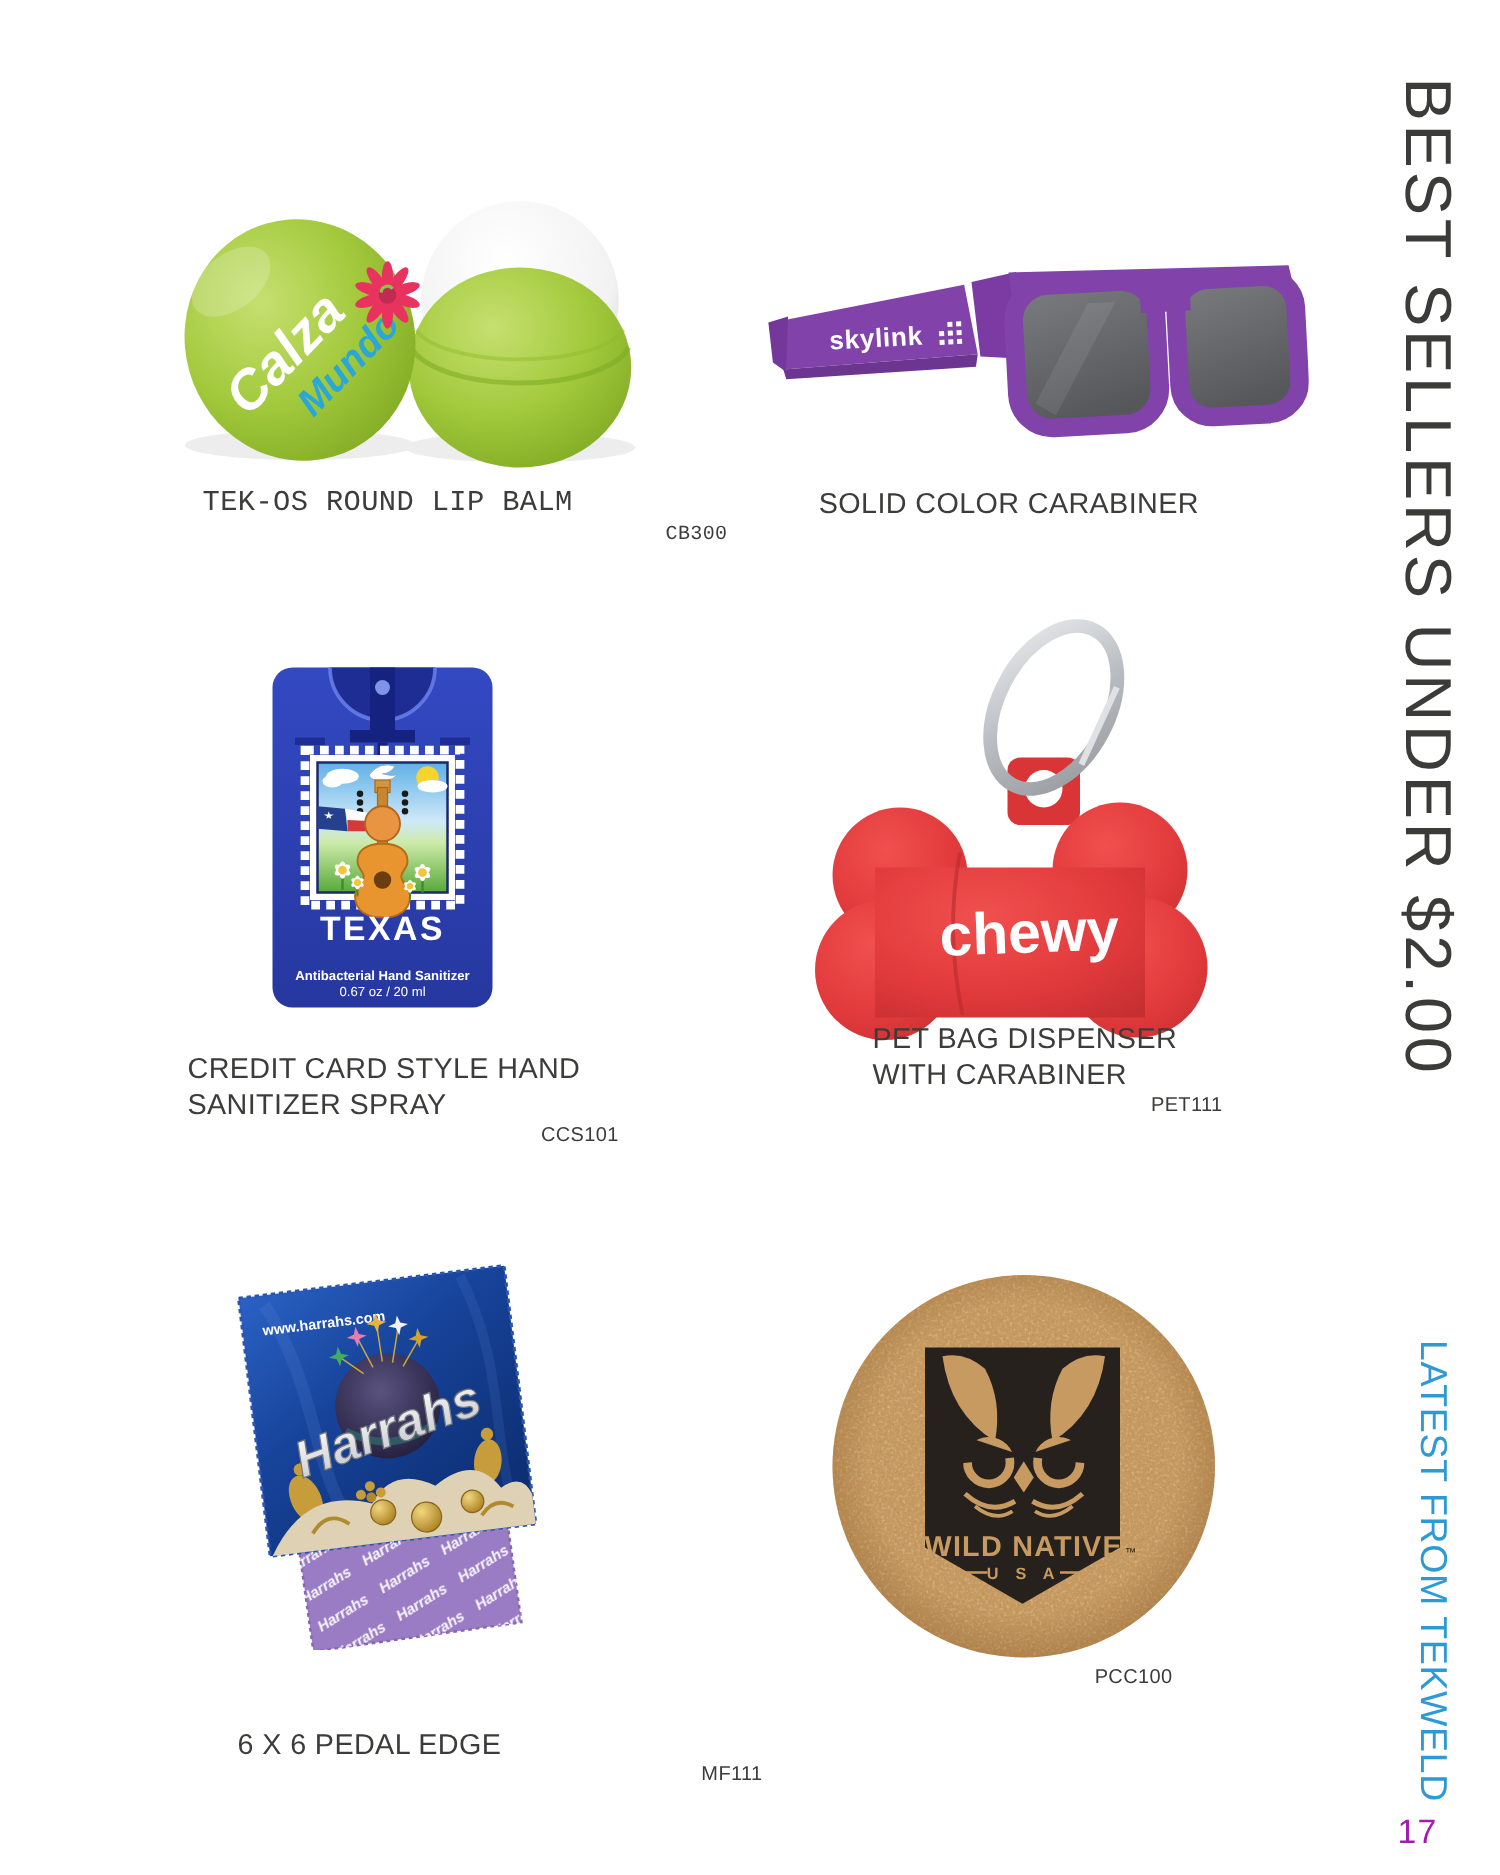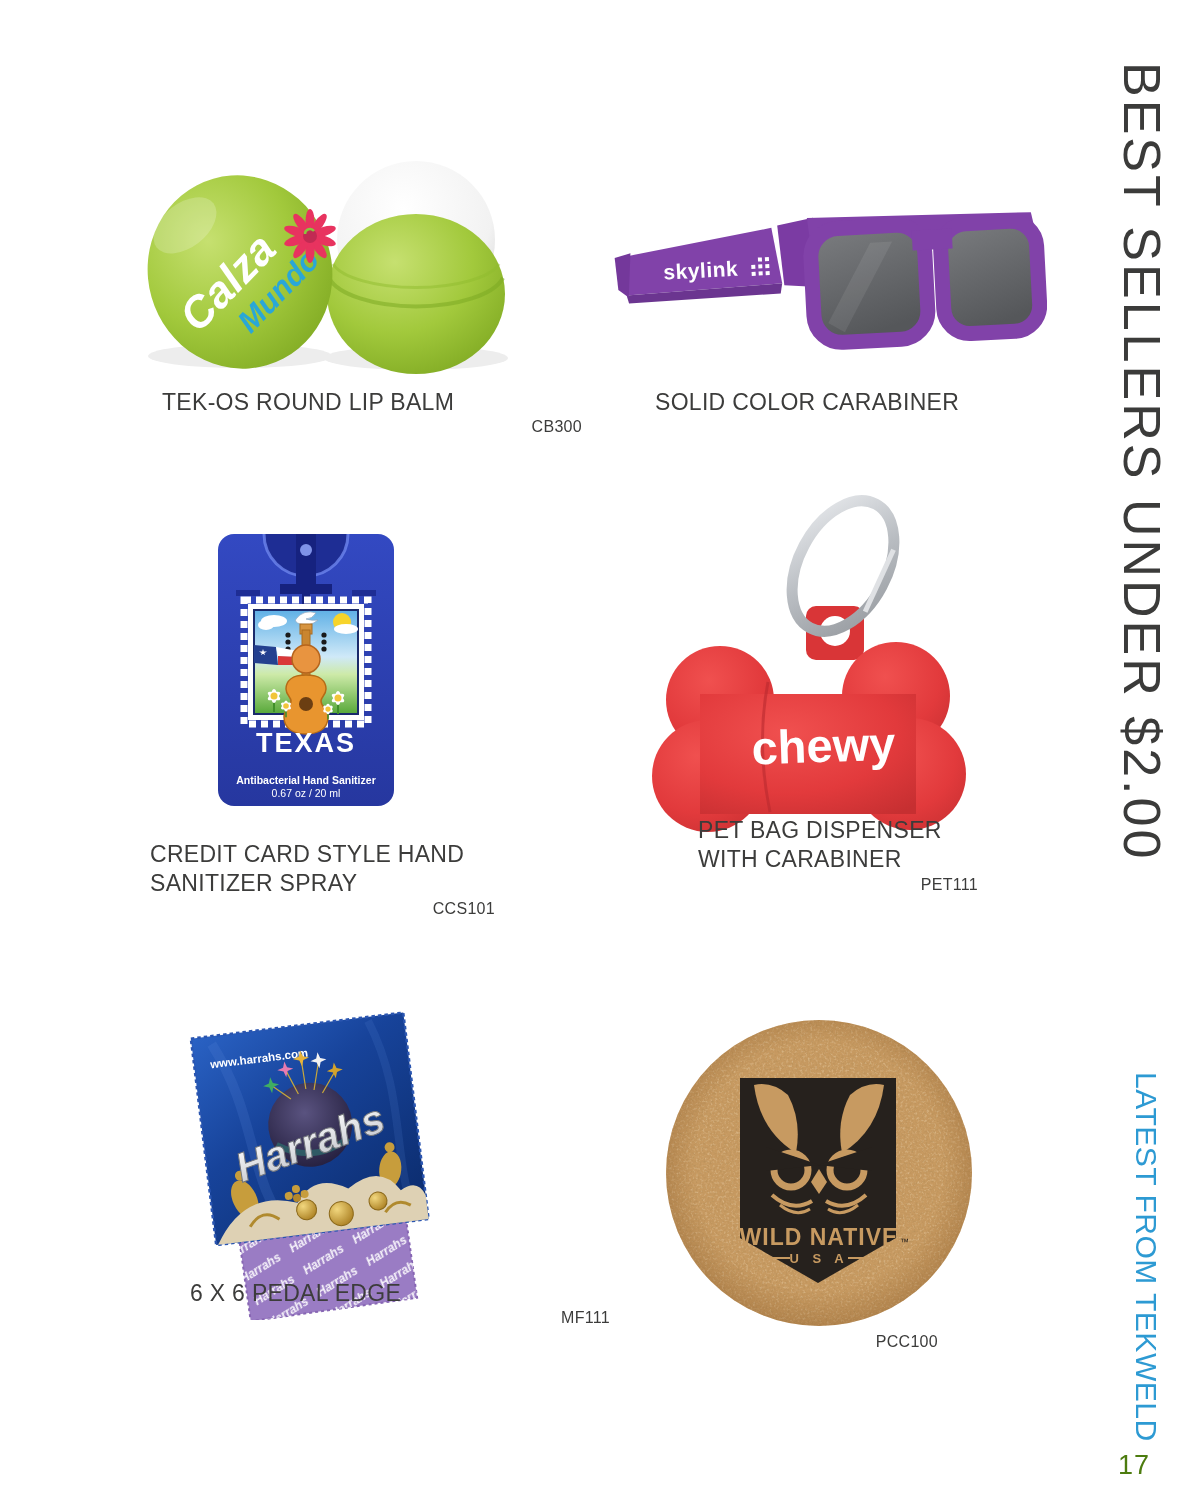--- a/index.html
+++ b/index.html
@@ -7,21 +7,21 @@
         font-family:"Liberation Sans",sans-serif;}
   svg text{font-family:"Liberation Sans",sans-serif;}
   .product{position:absolute;}
   .caption{position:absolute;}
   .product-name{font-size:23px;line-height:1.28;color:#3c3c3b;letter-spacing:.3px;font-weight:400;}
   .product-code{font-size:16px;color:#3c3c3b;margin-top:1px;letter-spacing:.3px;text-align:right;}
   .sidebar-title{position:absolute;top:62px;left:1116px;writing-mode:vertical-rl;text-orientation:sideways;
         font-size:52px;font-weight:300;color:#3b3b3a;letter-spacing:3px;line-height:1;}
   .sidebar-sub{position:absolute;top:1072px;left:1131px;writing-mode:vertical-rl;text-orientation:sideways;
         font-size:30px;font-weight:400;color:#2d9ad3;letter-spacing:.5px;line-height:1;}
-  .page-number{position:absolute;left:1118px;top:1450px;font-size:27px;color:#4d7c0f;letter-spacing:1px;}
+  .page-number{position:absolute;left:1118px;top:1450px;font-size:27px;color:#a21caf;letter-spacing:1px;}
 </style>
 </head>
 <body>
 
 <div class="page">
 
   <div class="product" style="left:128px;top:138px;width:392px;height:240px;">
     <svg width="392" height="240" viewBox="0 0 392 240">
       <defs>
         <radialGradient id="gGreen" cx="38%" cy="30%" r="80%">
@@ -62,21 +62,21 @@
           <ellipse rx="4.5" ry="12" cy="-15" transform="rotate(216)"></ellipse>
             <ellipse rx="4.5" ry="12" cy="-15" transform="rotate(252)"></ellipse>
           <ellipse rx="4.5" ry="12" cy="-15" transform="rotate(288)"></ellipse>
             <ellipse rx="4.5" ry="12" cy="-15" transform="rotate(324)"></ellipse>
         </g>
         <circle r="7" fill="#c22a53"></circle>
         <path d="M-5,-2 a5,5 0 0 1 9,-3" stroke="#8bc43f" stroke-width="2.5" fill="none"></path>
       </g>
     </svg>
   </div>
-  <div class="caption" style="left:162px;top:388px;width:420px;">
+  <div class="caption" style="left:162px;top:388px;width:420px;font-family:Liberation Mono, monospace;">
     <div class="product-name">TEK-OS ROUND LIP BALM</div>
     <div class="product-code">CB300</div>
   </div>
 
   <div class="product" style="left:612px;top:183px;width:435px;height:192px;">
     <svg width="435" height="192" viewBox="0 0 435 192">
       <defs>
         <linearGradient id="gLens" x1="0" y1="0" x2="0.3" y2="1">
           <stop offset="0" stop-color="#7b7d80"></stop>
             <stop offset="1" stop-color="#55575a"></stop>
@@ -314,21 +314,21 @@
             <circle cx="110" cy="201" r="4" fill="#b3872a"></circle>
           <path d="M60,224 q14,-18 30,-4" stroke="#b08a2e" stroke-width="3" fill="none"></path>
           <path d="M196,226 q12,-14 26,-4" stroke="#b08a2e" stroke-width="3" fill="none"></path>
         </g>
         <g transform="rotate(-13 130 150)">
           <text x="130" y="162" text-anchor="middle" font-size="41" font-weight="bold" font-style="italic" fill="url(#gSilverTxt)" stroke="#73767c" stroke-width="1">Harrahs</text>
         </g>
       </g>
     </svg>
   </div>
-  <div class="caption" style="left:190px;top:1279px;width:420px;">
+  <div class="caption" style="left:190px;top:1381px;width:420px;">
     <div class="product-name">6 X 6 PEDAL EDGE</div>
     <div class="product-code">MF111</div>
   </div>
 
   <div class="product" style="left:658px;top:1013px;width:322px;height:320px;">
     <svg width="322" height="320" viewBox="0 0 322 320">
       <defs>
         <clipPath id="clipCork">
             <circle cx="161" cy="160" r="153"></circle>
           </clipPath>

